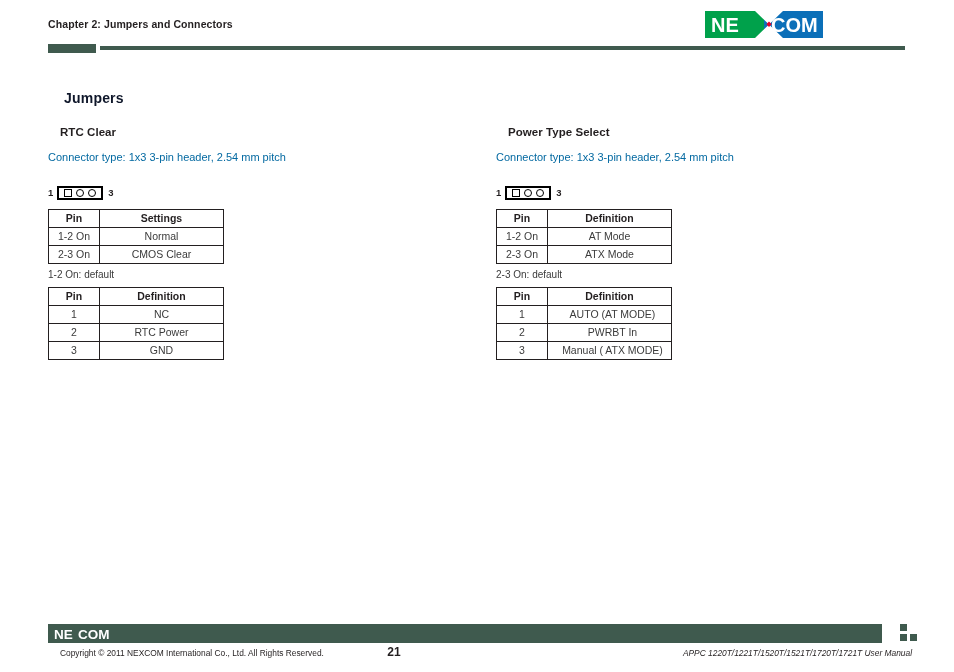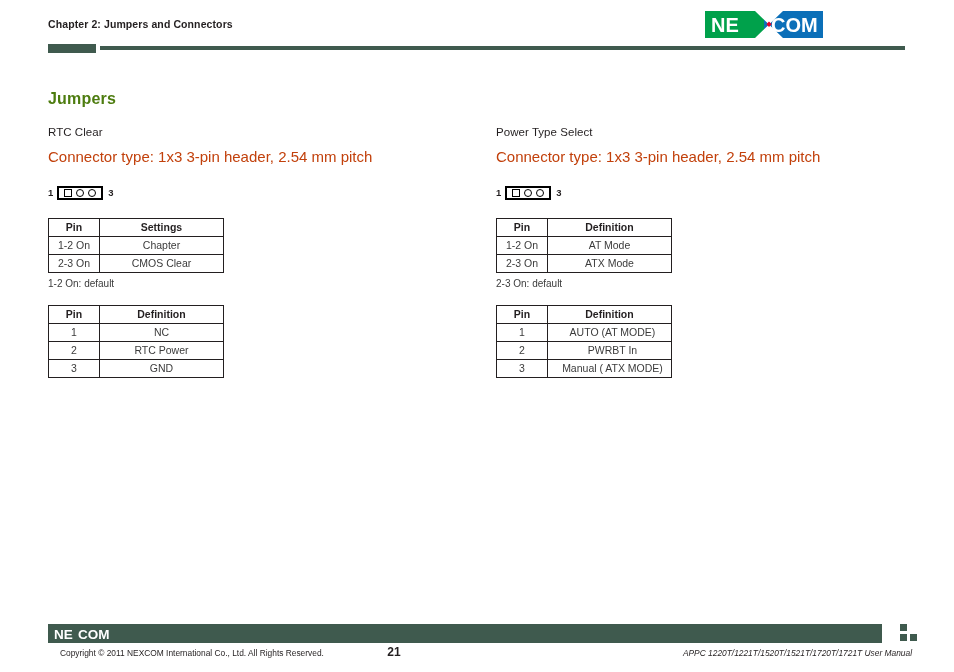--- a/index.html
+++ b/index.html
@@ -63,45 +63,45 @@
 
   
   .content {
     position: absolute;
     left: 0;
     top: 60px;
     width: 954px;
   }
   .page-title {
     position: absolute;
-    left: 48px;
+    left: 64px;
     top: 30px;
-    font-size: 16px;
-    font-weight: bold;
-    color: #4d7c0f;
+    font-size: 14px;
+    font-weight: bold;
+    color: #0f172a;
     letter-spacing: 0.2px;
   }
 
   .column {
     position: absolute;
     top: 66px;
   }
   .column.left  { left: 48px; width: 420px; }
   .column.right { left: 496px; width: 420px; }
 
   .section-title {
     font-size: 11.5px;
-    font-weight: normal;
-    color: #231f20;
-    margin: 0 0 11px 0;
+    font-weight: bold;
+    color: #231f20;
+    margin: 0 0 11px 12px;
     letter-spacing: 0.05px;
   }
   .section-line {
-    font-size: 15px;
-    color: #c2410c;
+    font-size: 11px;
+    color: #0369a1;
     line-height: 16.5px;
     white-space: nowrap;
   }
 
   
   .jumper {
     display: flex;
     align-items: center;
     margin-top: 18px;
     height: 18px;
@@ -128,21 +128,21 @@
     border: 1.3px solid #000000;
     box-sizing: border-box;
     margin: 0 2px;
   }
   .pin.square { border-radius: 0; }
   .pin.round  { border-radius: 50%; }
 
   
   table.spec {
     border-collapse: collapse;
-    margin-top: 16px;
+    margin-top: 7px;
     table-layout: fixed;
   }
   table.spec th,
   table.spec td {
     border: 1px solid #231f20;
     height: 18px;
     padding: 0 4px;
     font-size: 10.5px;
     text-align: center;
     vertical-align: middle;
@@ -270,21 +270,21 @@
     </div>
 
     <table class="spec">
       <tbody>
           <tr>
         <th class="w-pin">Pin</th>
         <th class="w-val">Settings</th>
       </tr>
       <tr>
         <td>1-2 On</td>
-        <td>Chapter</td>
+        <td>Normal</td>
       </tr>
       <tr>
         <td>2-3 On</td>
         <td>CMOS Clear</td>
       </tr>
     </tbody>
       </table>
     <div class="table-note">1-2 On: default</div>
 
     <table class="spec">

